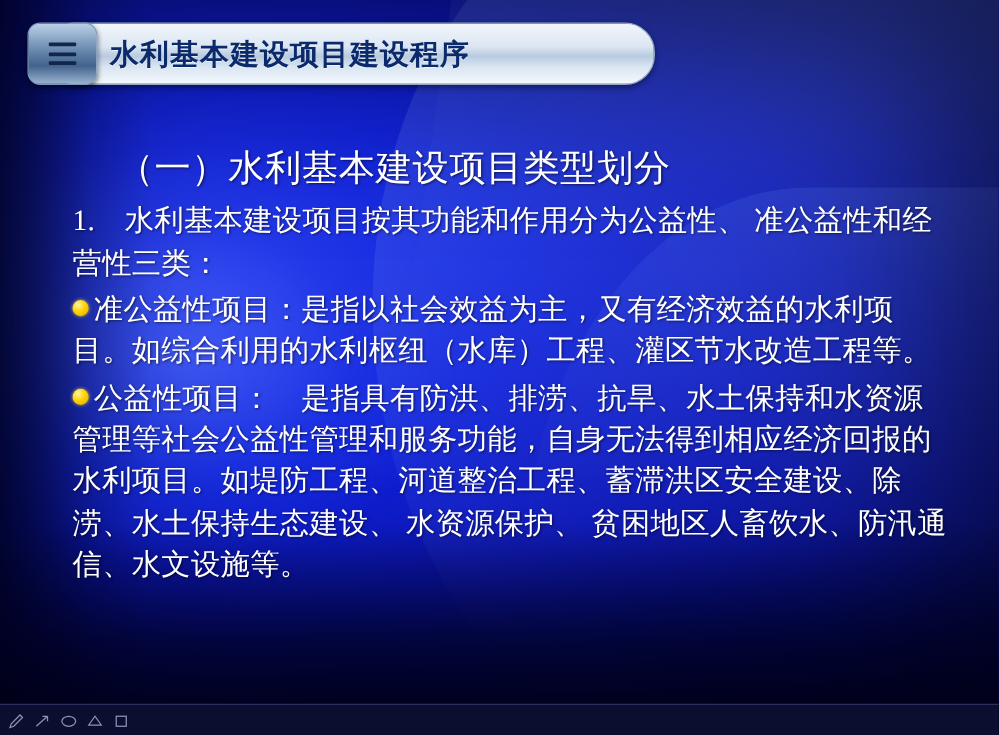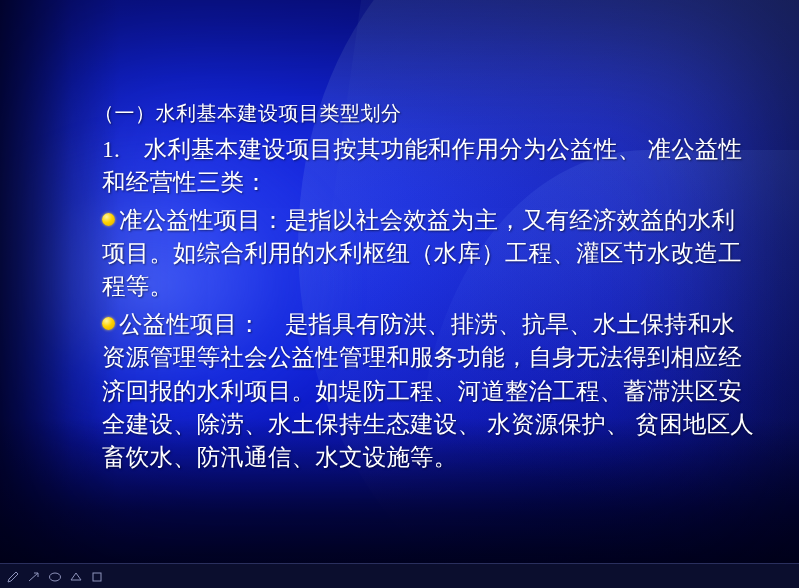--- a/index.html
+++ b/index.html
@@ -144,23 +144,23 @@
   
   .content {
     position: absolute;
     left: 58px;
     top: 100px;
     width: 700px;
     color: #ffffff;
     font-family: "Liberation Serif", serif;
   }
   .heading {
-    font-size: 20px;
+    font-size: 29px;
     line-height: 1.35;
-    margin: 0 0 6px 36px;
+    margin: 16px 0 6px 36px;
     letter-spacing: 0.5px;
     text-shadow: 1px 1px 2px rgba(0,0,0,0.6);
   }
   .para {
     font-size: 23.5px;
     line-height: 1.42;
     margin: 0 0 2px 0;
     text-indent: 0;
     text-shadow: 1px 1px 2px rgba(0,0,0,0.55);
     letter-spacing: 0.2px;
@@ -168,21 +168,21 @@
   .bullet-dot {
     display: inline-block;
     width: 13px;
     height: 13px;
     border-radius: 50%;
     background: radial-gradient(circle at 35% 30%, #fff6a0, #ffd200 45%, #d8a800 100%);
     margin-right: 4px;
     vertical-align: 2px;
     box-shadow: 0 0 3px rgba(255,220,80,0.8);
   }
-  .para-block { margin-bottom: 4px; margin-left: 44px; }
+  .para-block { margin-bottom: 4px; }
 
   
   .bottom-bar {
     position: absolute;
     left: 0;
     bottom: 0;
     width: 100%;
     height: 24px;
     background: #0b0e2e;
     border-top: 1px solid #2a2f5e;
@@ -204,20 +204,31 @@
 
   <div class="bg-base"></div>
   <div class="bg-left-glow"></div>
   <div class="bg-sweep"></div>
   <div class="bg-curve1"></div>
   <div class="bg-curve2"></div>
   <div class="bg-dark-left"></div>
   <div class="bg-dark-bottom"></div>
   <div class="bg-vignette"></div>
 
+  <div class="title-wrap">
+    <div class="title-plate"></div>
+    <div class="title-badge">
+      <span class="badge-lines">
+        <i></i>
+          <i></i>
+          <i></i>
+      </span>
+    </div>
+    <div class="title-text">水利基本建设项目建设程序</div>
+  </div>
 
   <div class="content">
 
     <div class="heading">（一）水利基本建设项目类型划分</div>
 
     <div class="para-block">
       <p class="para">1.　水利基本建设项目按其功能和作用分为公益性、 准公益性和经营性三类：</p>
     </div>
 
     <div class="para-block">

